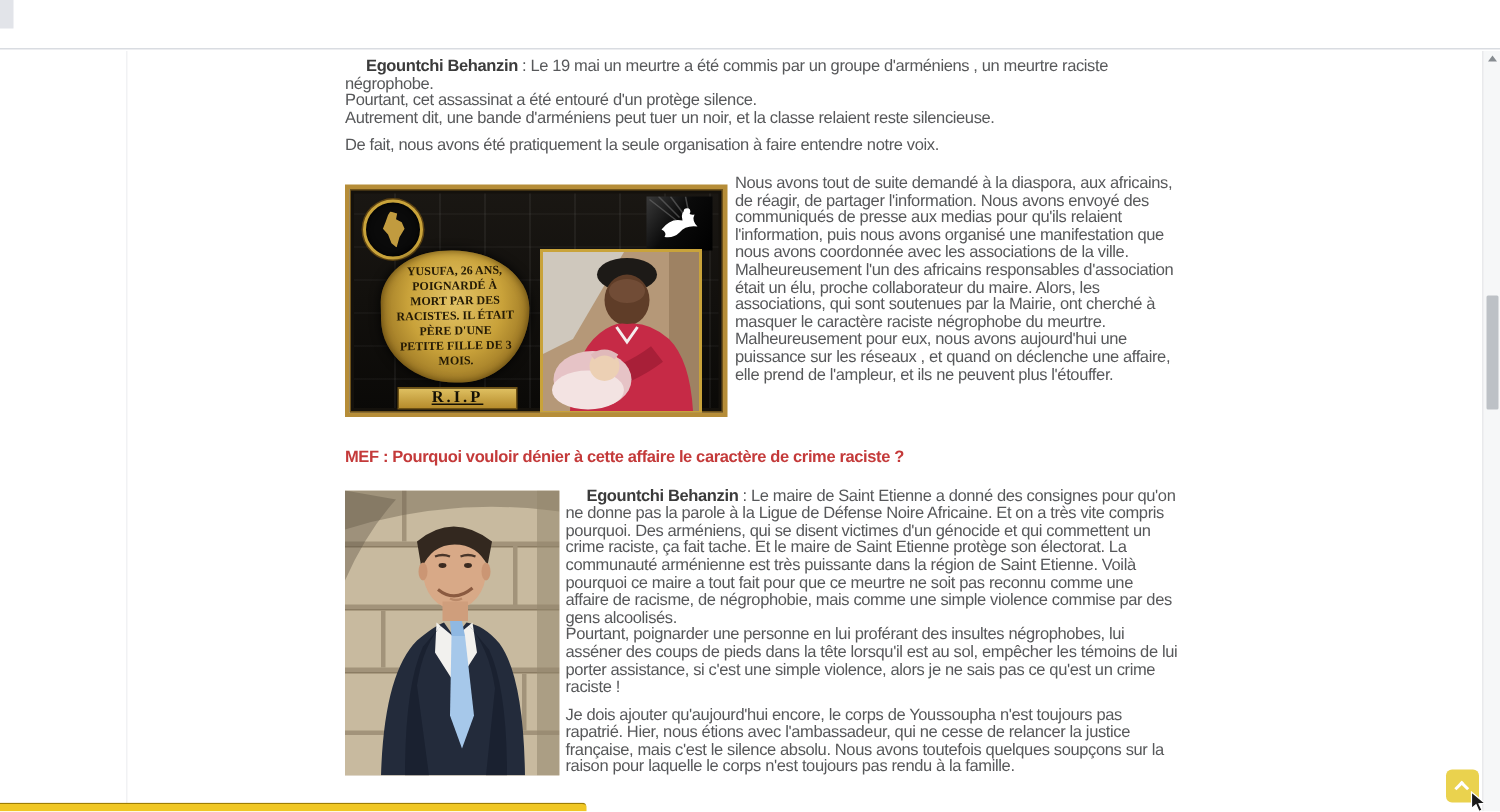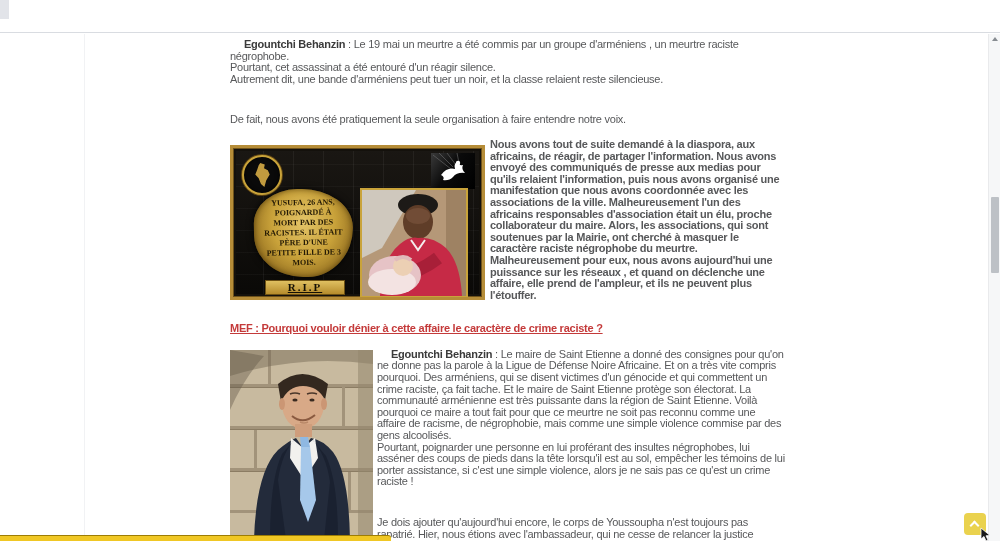--- a/index.html
+++ b/index.html
@@ -14,25 +14,25 @@
     background:#ffffff; border-bottom:1px solid #d9dce1; }
   .tab-stub { position:absolute; left:0; top:0; width:9px; height:19px; background:#e2e4e9; }
   .content-left-line { position:absolute; left:84px; top:34px; bottom:0; width:1px; background:#f1f2f4; }
 
   
   .article {
     position:absolute; left:230px; top:39px; width:557px;
     color:#57585a; font-size:11px; line-height:11.6px; letter-spacing:-0.25px;
   }
   .article b { color:#3b3b3b;padding-left:14px; }
-  .mt11 { margin-top:29px; }
+  .mt11 { margin-top:7px; }
   .row { display:flex; margin-top:16px; }
-  .row1-text { width:296px; margin-left:5px; margin-top:-3px;font-weight:bold; }
+  .row1-text { width:296px; margin-left:5px; margin-top:-3px; }
   .row2-text { width:409px; margin-left:4px; }
-  .heading-q { margin-top:22px; font-weight:bold; color:#c43a3a;text-decoration:underline; }
+  .heading-q { margin-top:22px; font-weight:bold; color:#c43a3a; }
 
   
   .memorial {
     position:relative; width:255px; height:155px; flex:0 0 255px; margin-top:3px;
     border:3px solid #b68d38;
     box-shadow: inset 0 0 0 1px #6e521a, inset 0 0 0 3px #14110c;
     background:
       repeating-linear-gradient(90deg, rgba(255,255,255,0.05) 0 1px, rgba(0,0,0,0) 1px 30px),
       repeating-linear-gradient(0deg, rgba(255,255,255,0.03) 0 1px, rgba(0,0,0,0) 1px 22px),
       linear-gradient(#1a1713, #0a0907);
@@ -91,21 +91,21 @@
 
   <div class="topbar">
     <div class="tab-stub"></div>
   </div>
   <div class="content-left-line"></div>
 
   <div class="article">
 
     <div>
       <div><b>Egountchi Behanzin</b><span> : Le 19 mai un meurtre a été commis par un groupe d'arméniens , un meurtre raciste négrophobe.</span></div>
-      <div>Pourtant, cet assassinat a été entouré d'un réagir silence.</div>
+      <div>Pourtant, cet assassinat a été entouré d'un protège silence.</div>
       <div>Autrement dit, une bande d'arméniens peut tuer un noir, et la classe relaient reste silencieuse.</div>
     </div>
 
     <div class="mt11">De fait, nous avons été pratiquement la seule organisation à faire entendre notre voix.</div>
 
     <div class="row">
 
       <div class="memorial">
         <div class="ldna-logo">
           <div class="africa"></div>

